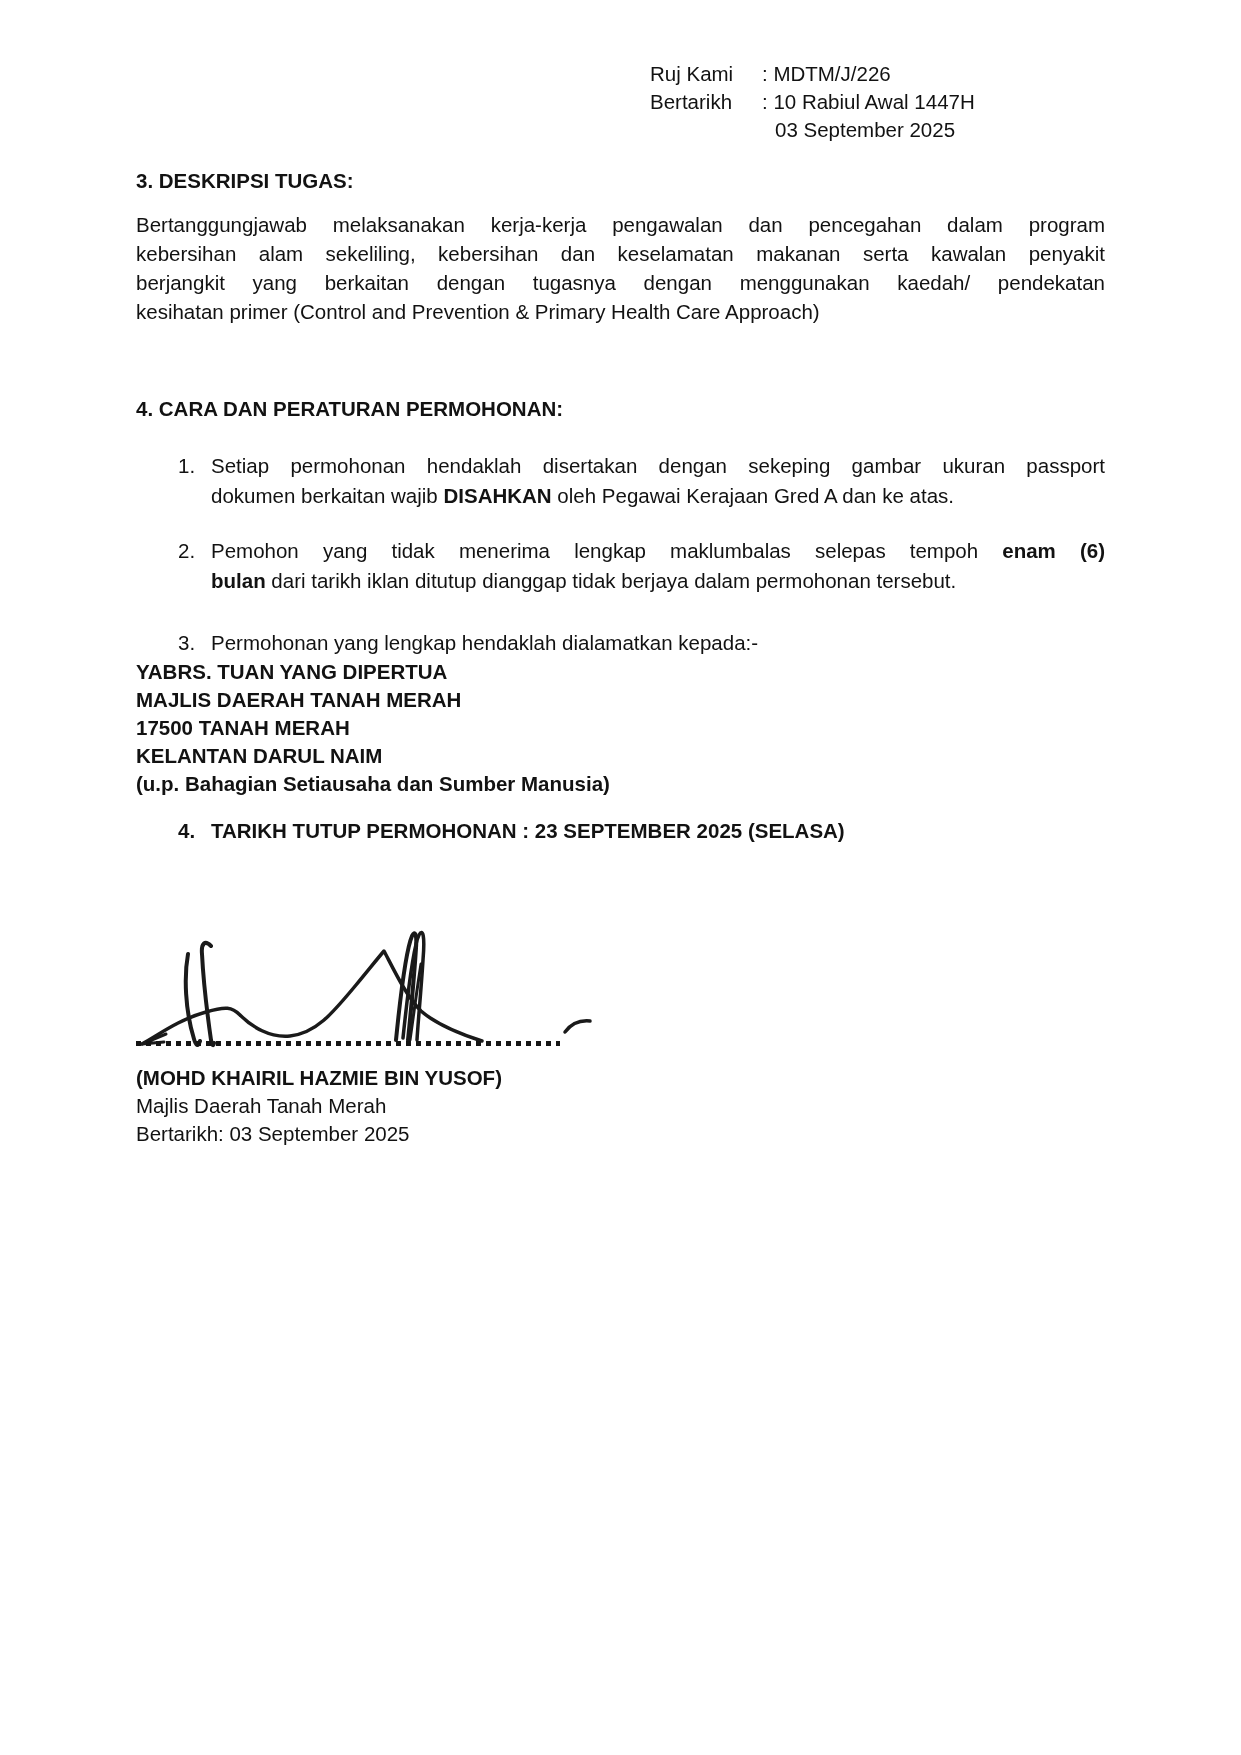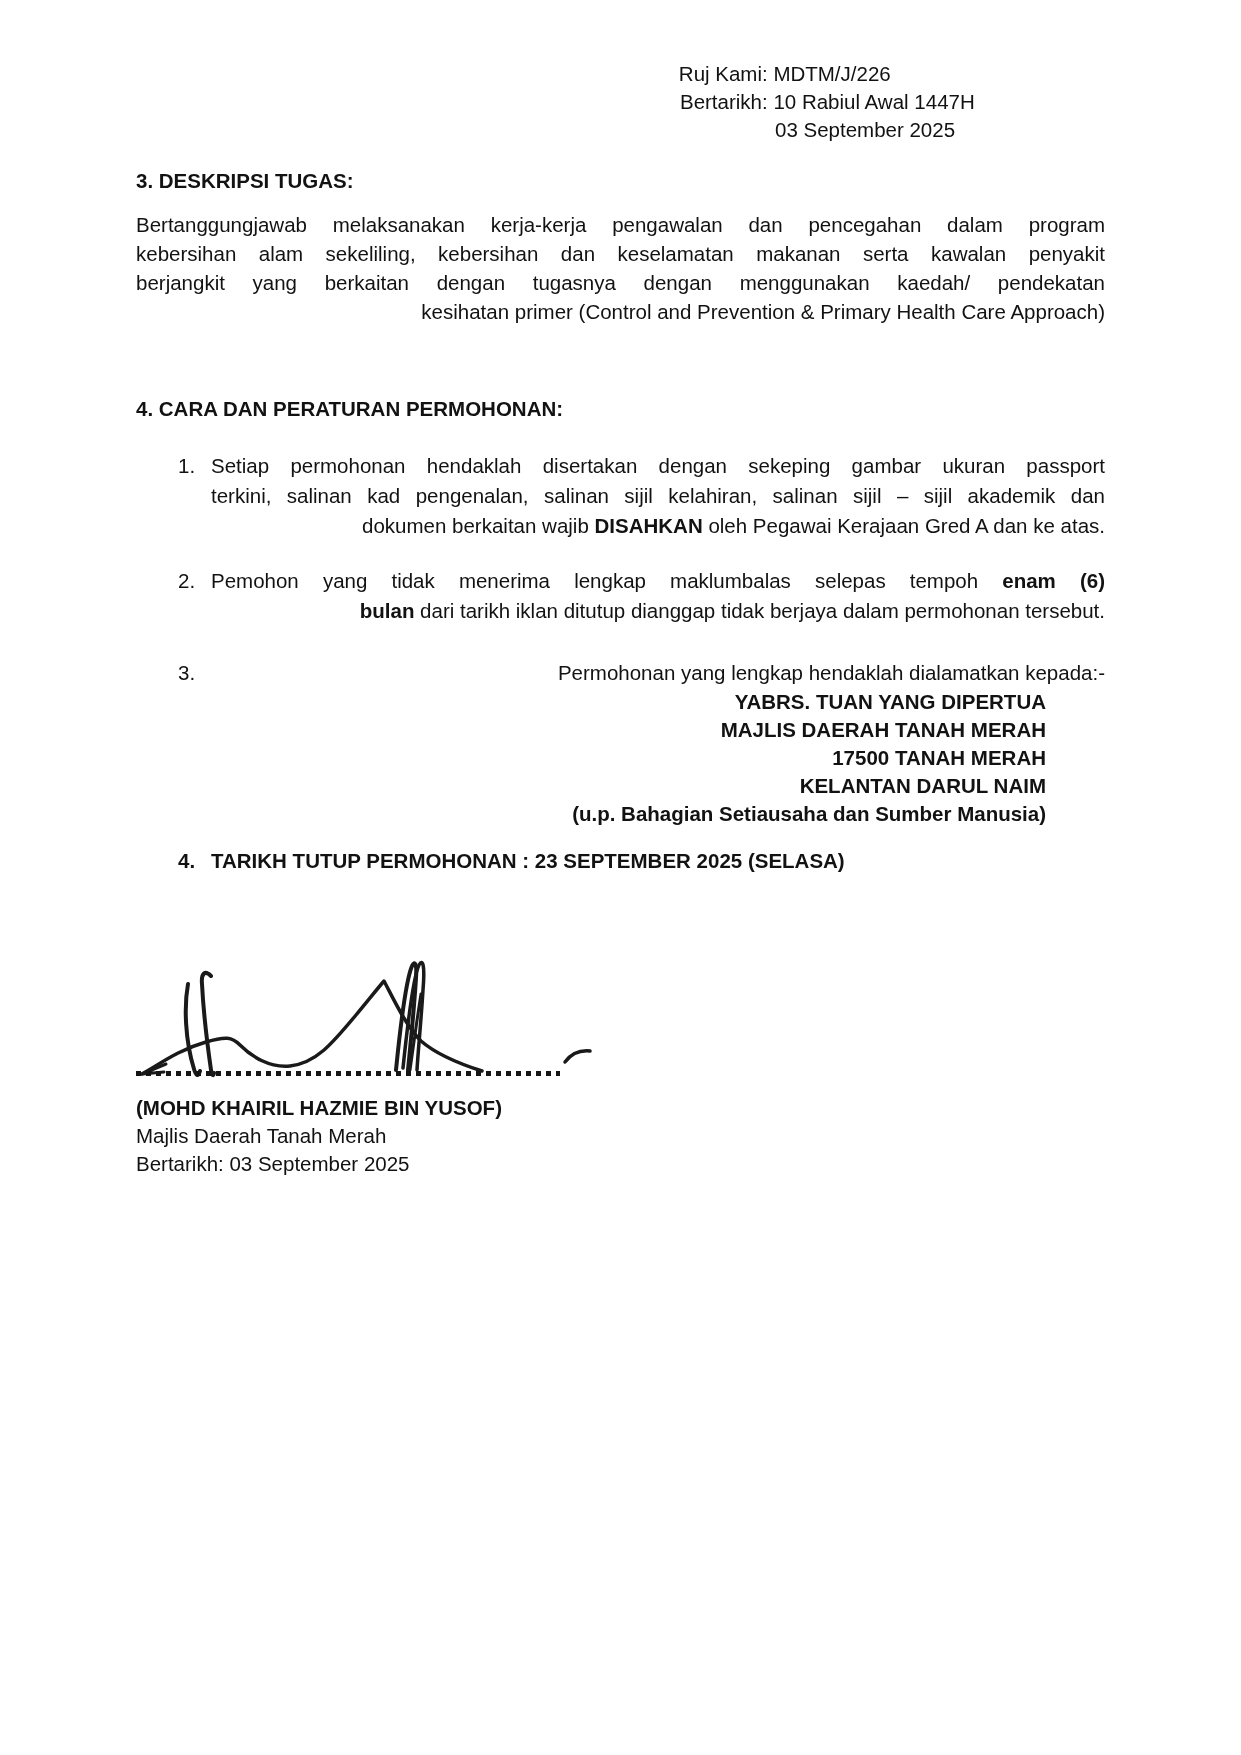--- a/index.html
+++ b/index.html
@@ -10,31 +10,31 @@
     background:#ffffff;
     color:#121212;
     font-family:"Liberation Sans","DejaVu Sans",sans-serif;
     font-size:20.5px;
     box-sizing:border-box;
     padding:60px 136px 0 136px;
     overflow:hidden;
   }
   .b{font-weight:bold;}
   
-  .hdr{margin-left:514px;line-height:28px;text-align:right;}
+  .hdr{margin-left:514px;line-height:28px;}
   .hrow{display:flex;}
   .hlabel{width:112px;flex:none;}
   .hval{flex:none;}
   .hval.indent{padding-left:13px;}
   
   .sechead{margin-top:24px;font-weight:bold;line-height:26px;}
   .sechead4{margin-top:70px;font-weight:bold;line-height:26px;}
   
   .para{margin-top:16px;line-height:29px;}
-  .tline{text-align:right;}
+  .tline{text-align:left;}
   .tline.just{text-align:justify;text-align-last:justify;}
   
   .oli{display:flex;}
   .oli .num{width:33px;margin-left:42px;flex:none;line-height:30px;}
   .oli .itext{flex:1;line-height:30px;}
   .mt29{margin-top:29px;}
   .mt25{margin-top:25px;}
   .mt32{margin-top:32px;}
   
   .addr{width:910px;text-align:center;font-weight:bold;line-height:28px;}
@@ -78,21 +78,20 @@
       <div class="tline just"><span>berjangkit yang berkaitan dengan tugasnya dengan menggunakan kaedah/ pendekatan</span></div>
       <div class="tline"><span>kesihatan primer (Control and Prevention &amp; Primary Health Care Approach)</span></div>
     </div>
 
   <div class="sechead4">4. CARA DAN PERATURAN PERMOHONAN:</div>
 
   <div class="oli mt29">
     <span class="num">1.</span>
     <div class="itext">
         <div class="tline just"><span>Setiap permohonan hendaklah disertakan dengan sekeping gambar ukuran passport</span></div>
-        <div class="tline just"><span>terkini, salinan kad pengenalan, salinan sijil kelahiran, salinan sijil – sijil akademik dan</span></div>
         <div class="tline"><span>dokumen berkaitan wajib </span><span class="b">DISAHKAN</span><span> oleh Pegawai Kerajaan Gred A dan ke atas.</span></div>
       </div>
   </div>
 
   <div class="oli mt25">
     <span class="num">2.</span>
     <div class="itext">
         <div class="tline just"><span>Pemohon yang tidak menerima lengkap maklumbalas selepas tempoh </span><span class="b">enam (6)</span></div>
         <div class="tline"><span class="b">bulan</span><span> dari tarikh iklan ditutup dianggap tidak berjaya dalam permohonan tersebut.</span></div>
       </div>

